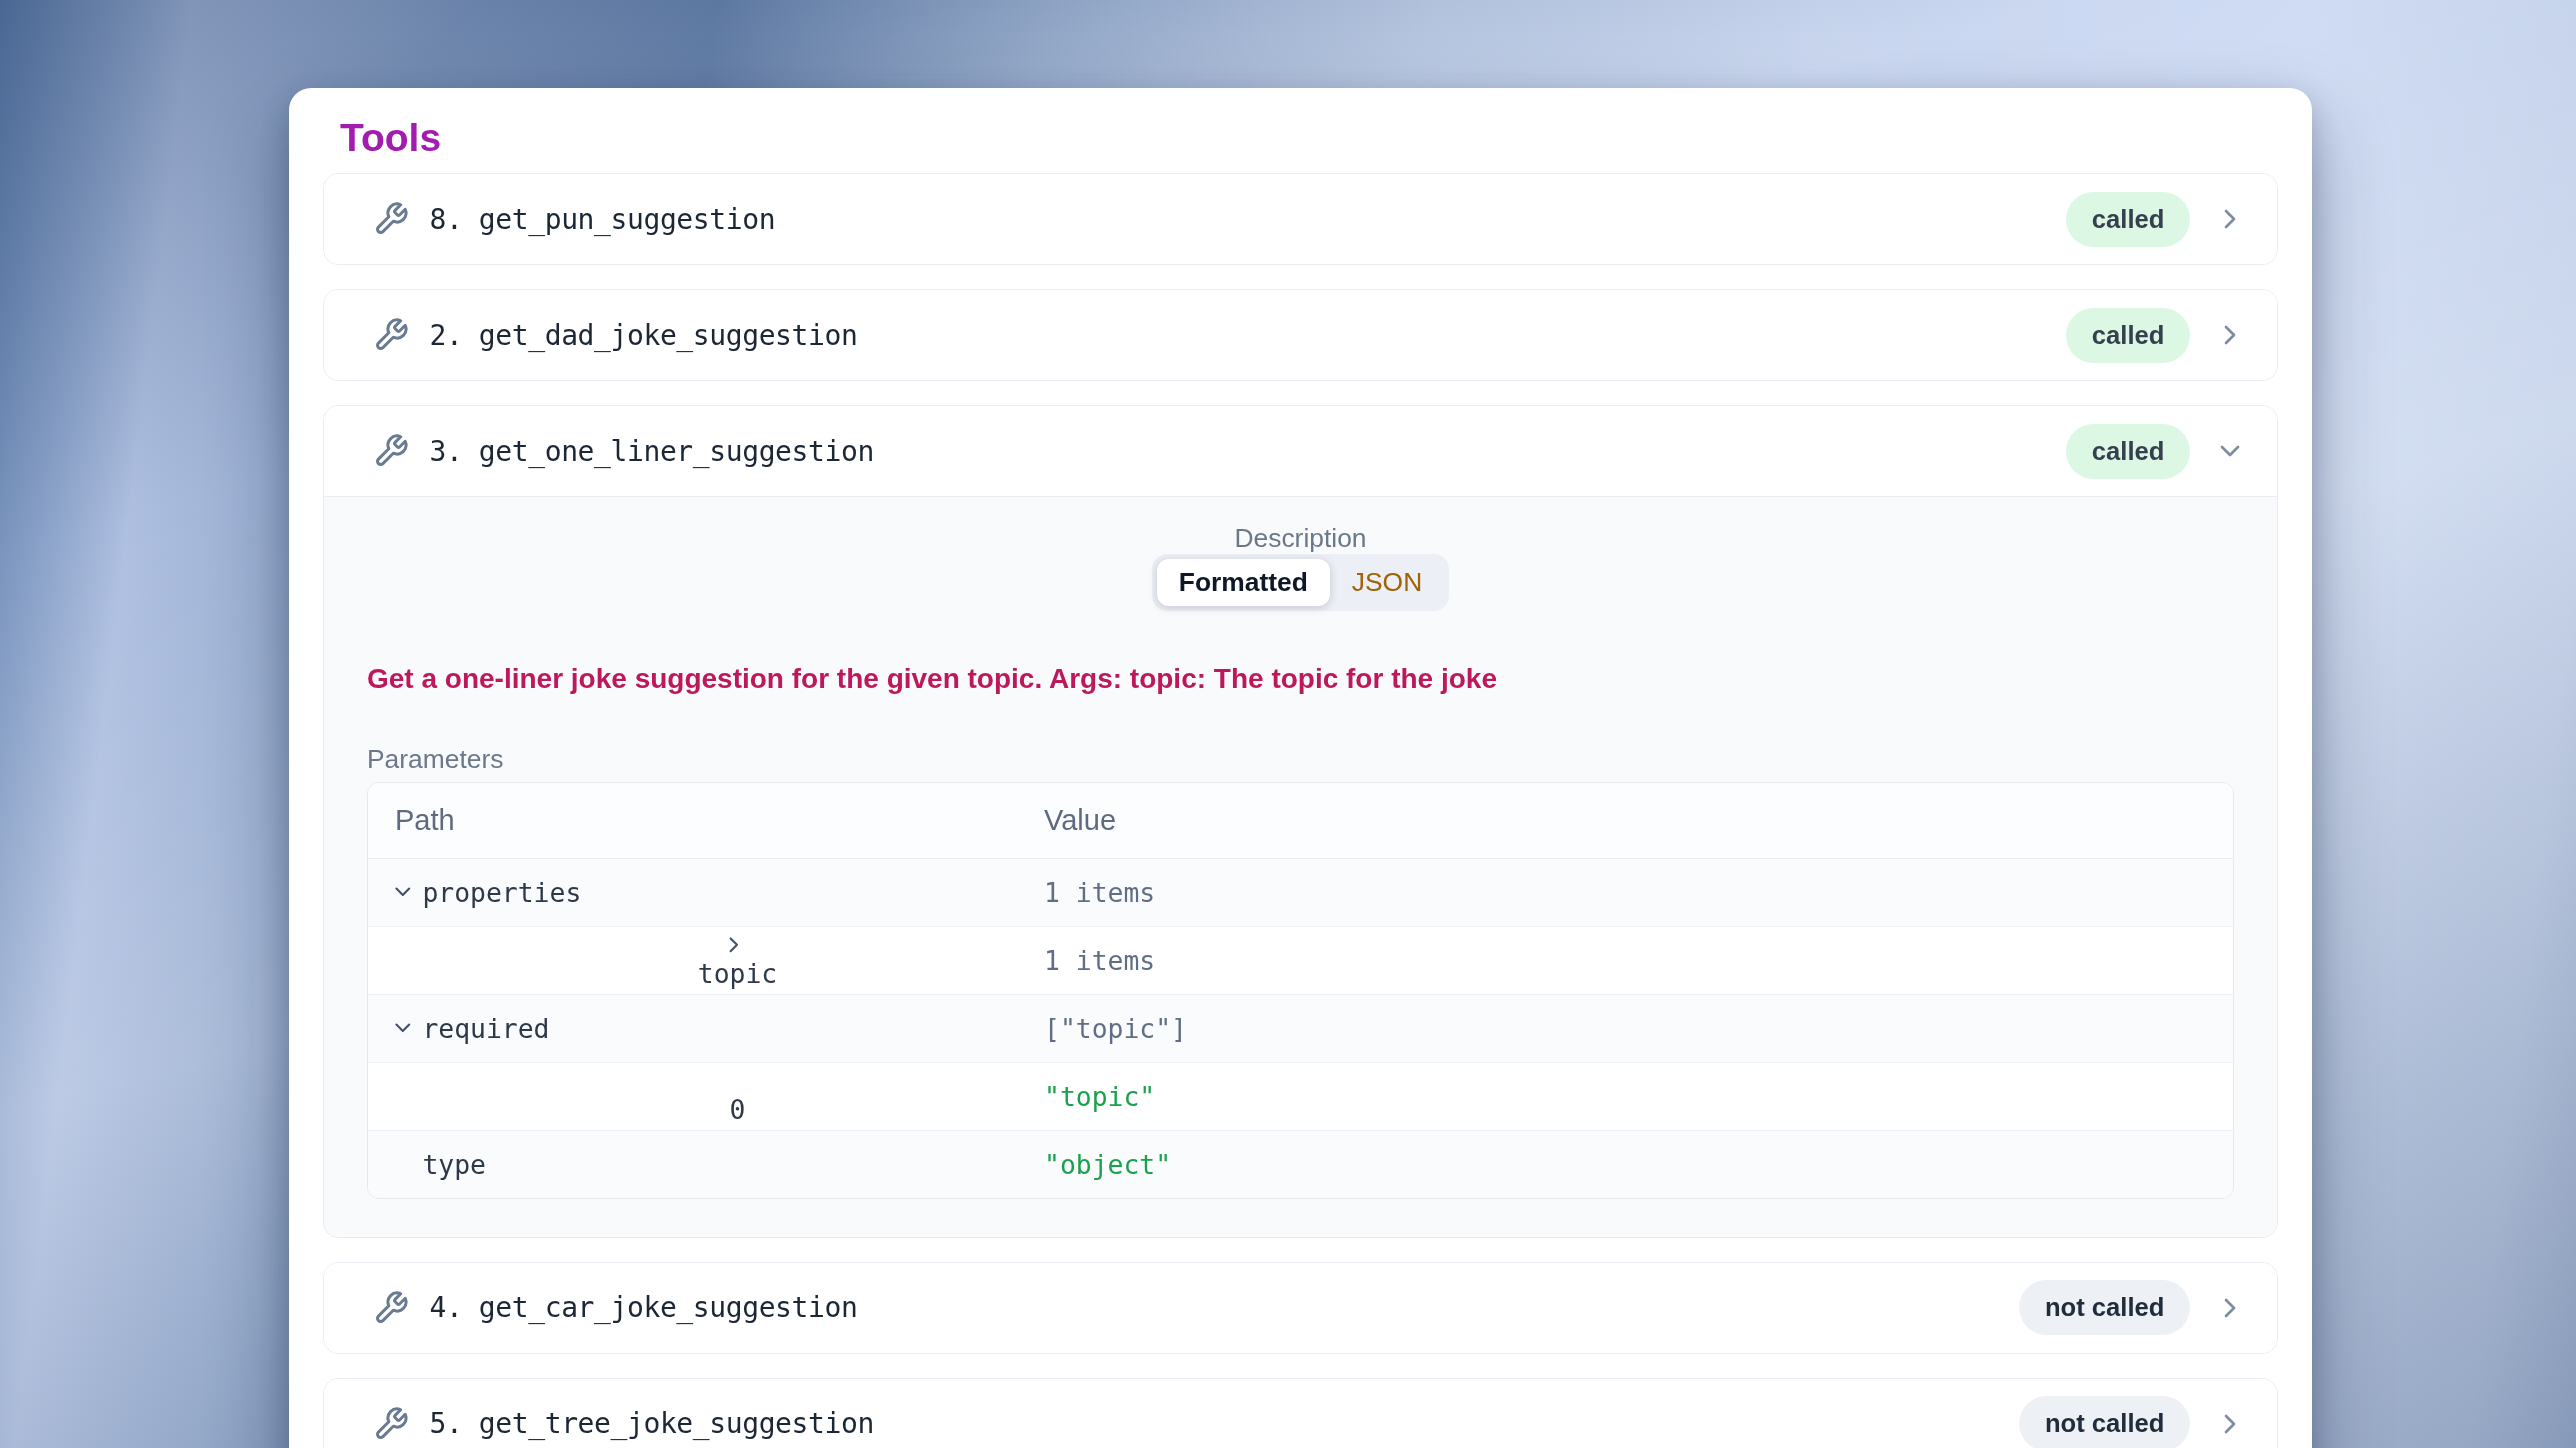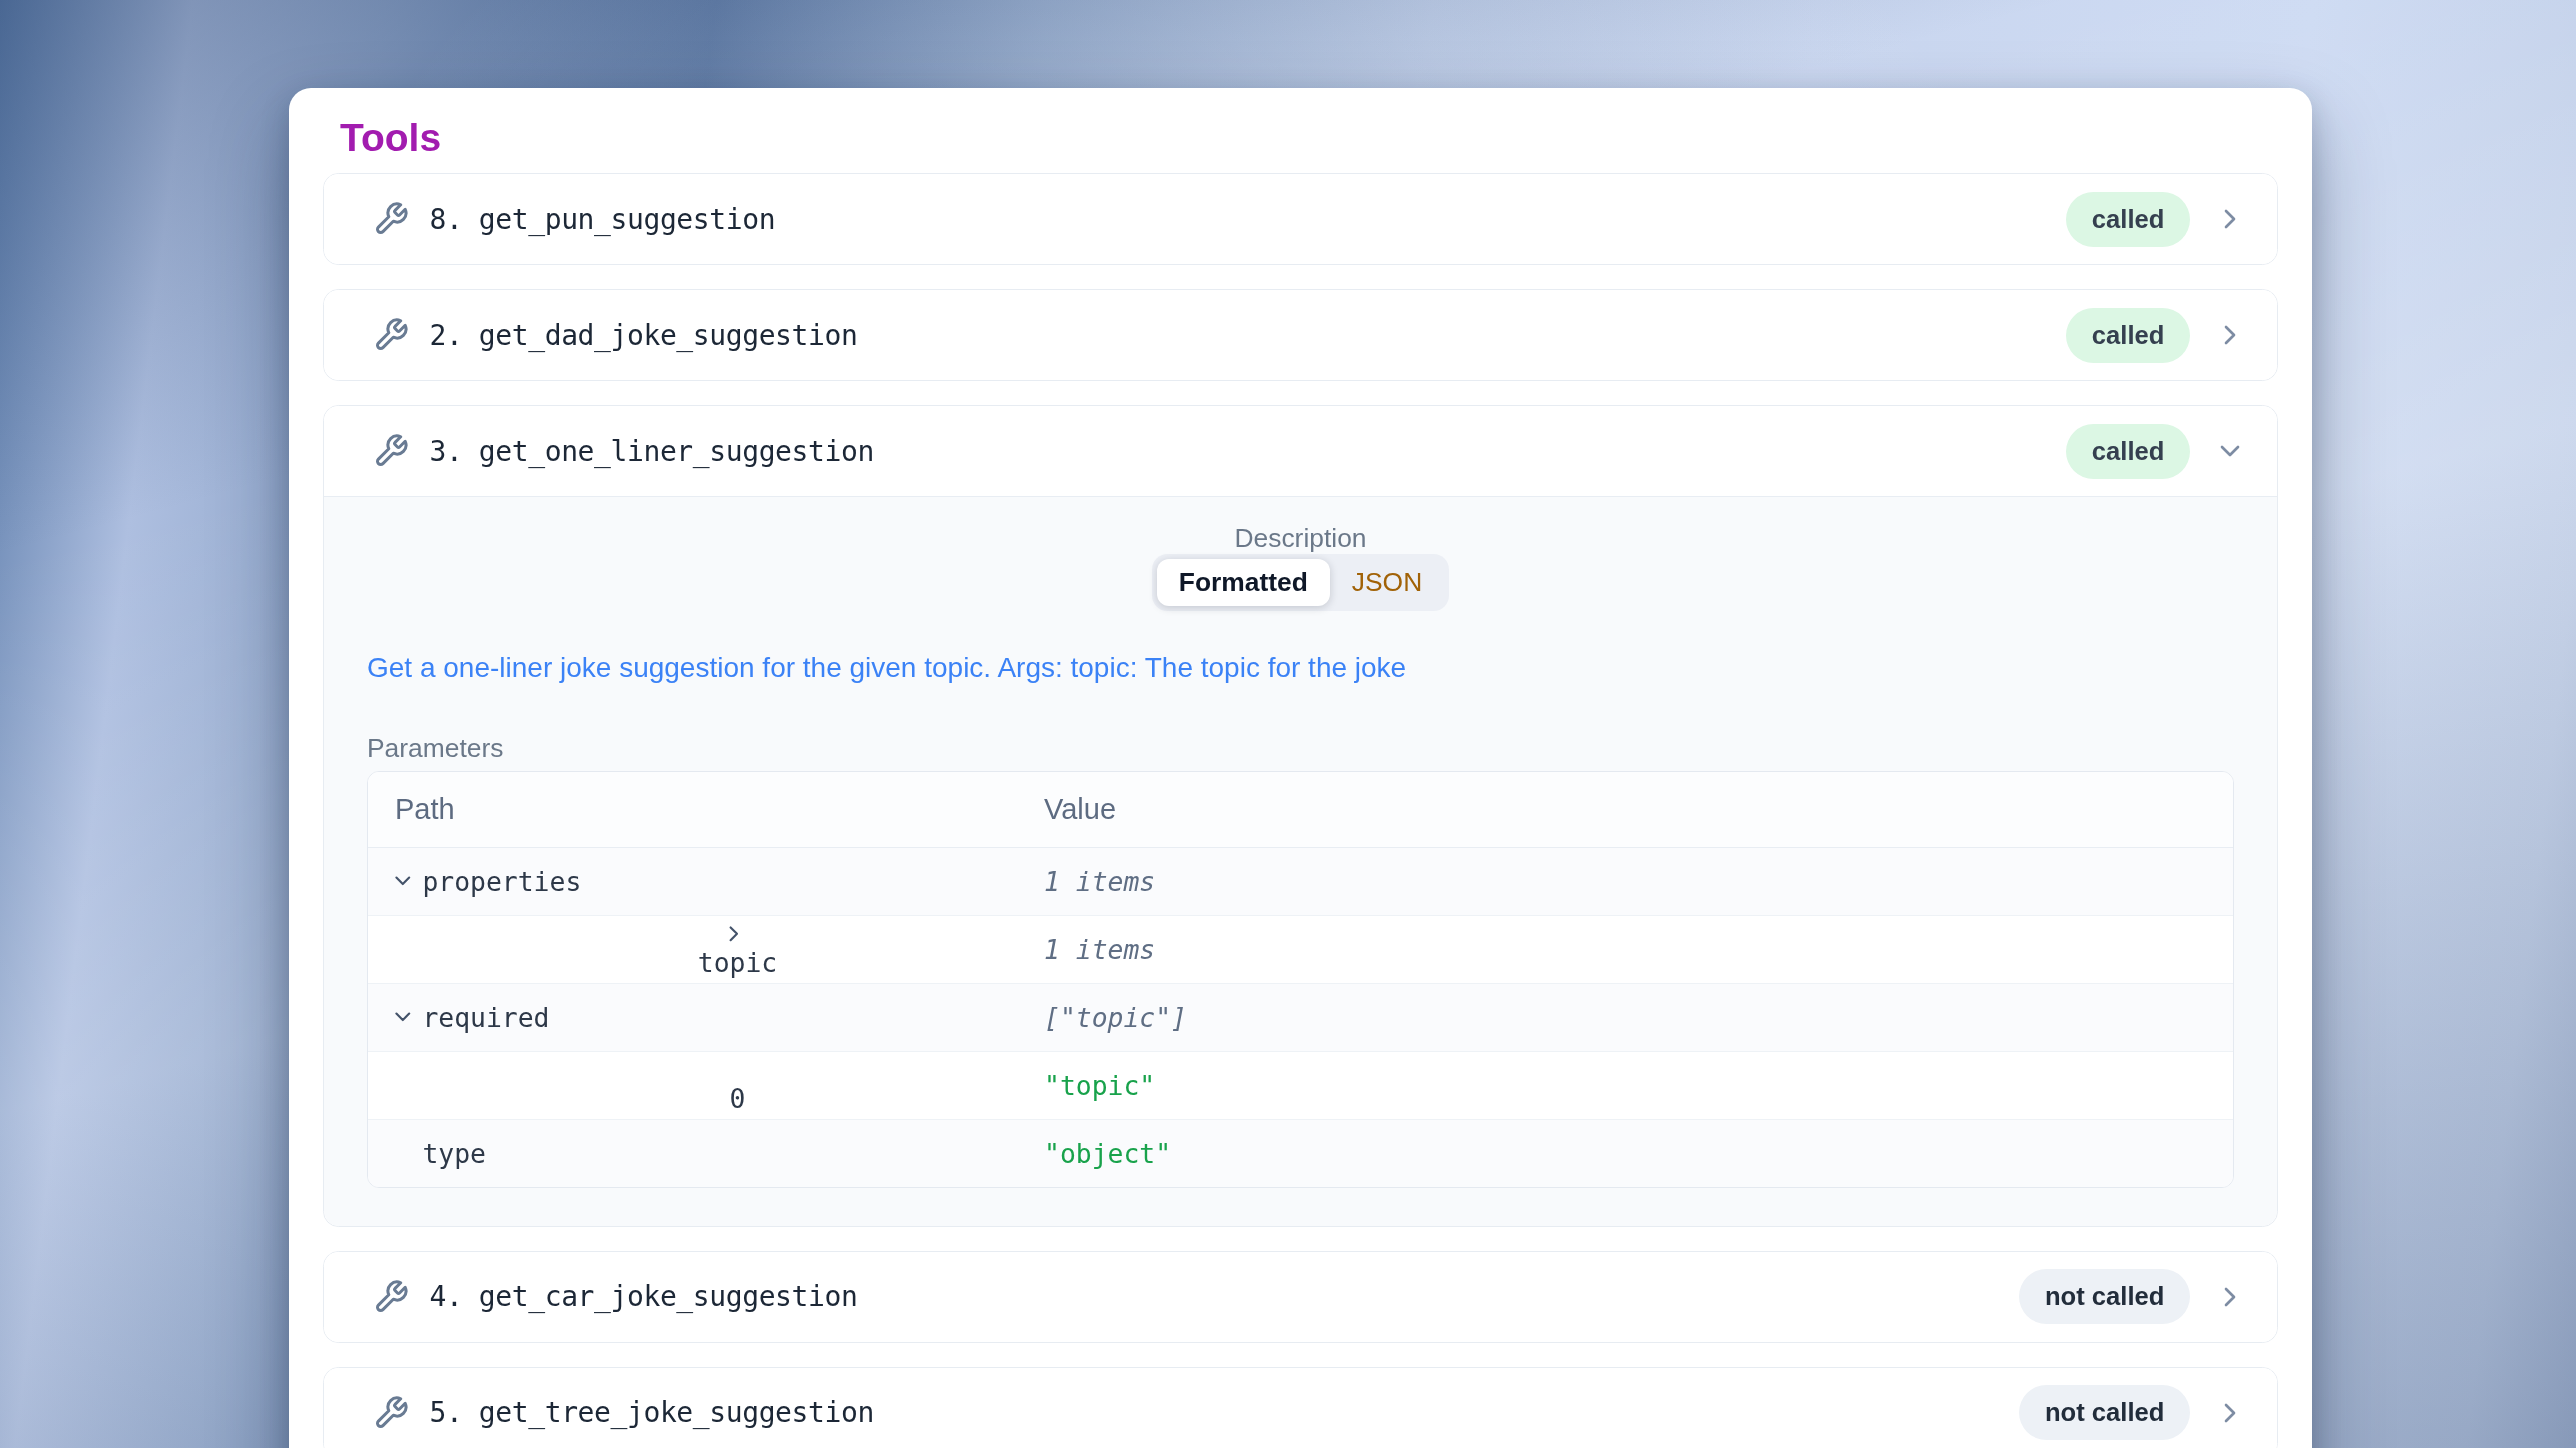--- a/index.html
+++ b/index.html
@@ -118,24 +118,25 @@
     background: #ffffff;
     color: #0f1828;
     font-weight: 600;
     box-shadow: 0 1.7px 8.5px rgba(16, 24, 40, 0.18);
   }
   .toggle-inactive {
     color: #a16207;
     font-weight: 500;
   }
   .description-text {
-    margin-top: 38px;
+    margin-top: 49px;
     font-size: 28px;
     line-height: 1.35;
-    color: #3b82f6;
+    color: #be185d;
+    font-weight: bold;
   }
   .params-label { margin-top: 46px; }
   .ptable {
     margin-top: 7px;
     border: 1.7px solid #e4e9f0;
     border-radius: 12px;
     overflow: hidden;
     background: #ffffff;
   }
   .ptable-header {
@@ -172,21 +173,20 @@
   .cell-path.indent-1 { padding-left: 63px; flex-direction: column; }
   .tree-chev {
     width: 25.6px;
     height: 25.6px;
     flex: 0 0 auto;
     margin-right: 6.8px;
     cursor: pointer;
   }
   .tree-chev.hidden-chev { visibility: hidden; }
   .val-muted {
-    font-style: italic;
     color: #5f6e84;
   }
   .val-string { color: #18a24b; }
 </style>
 </head>
 <body>
 
 <svg width="0" height="0" style="position:absolute">
   <defs>
     <g id="wrench-glyph">

